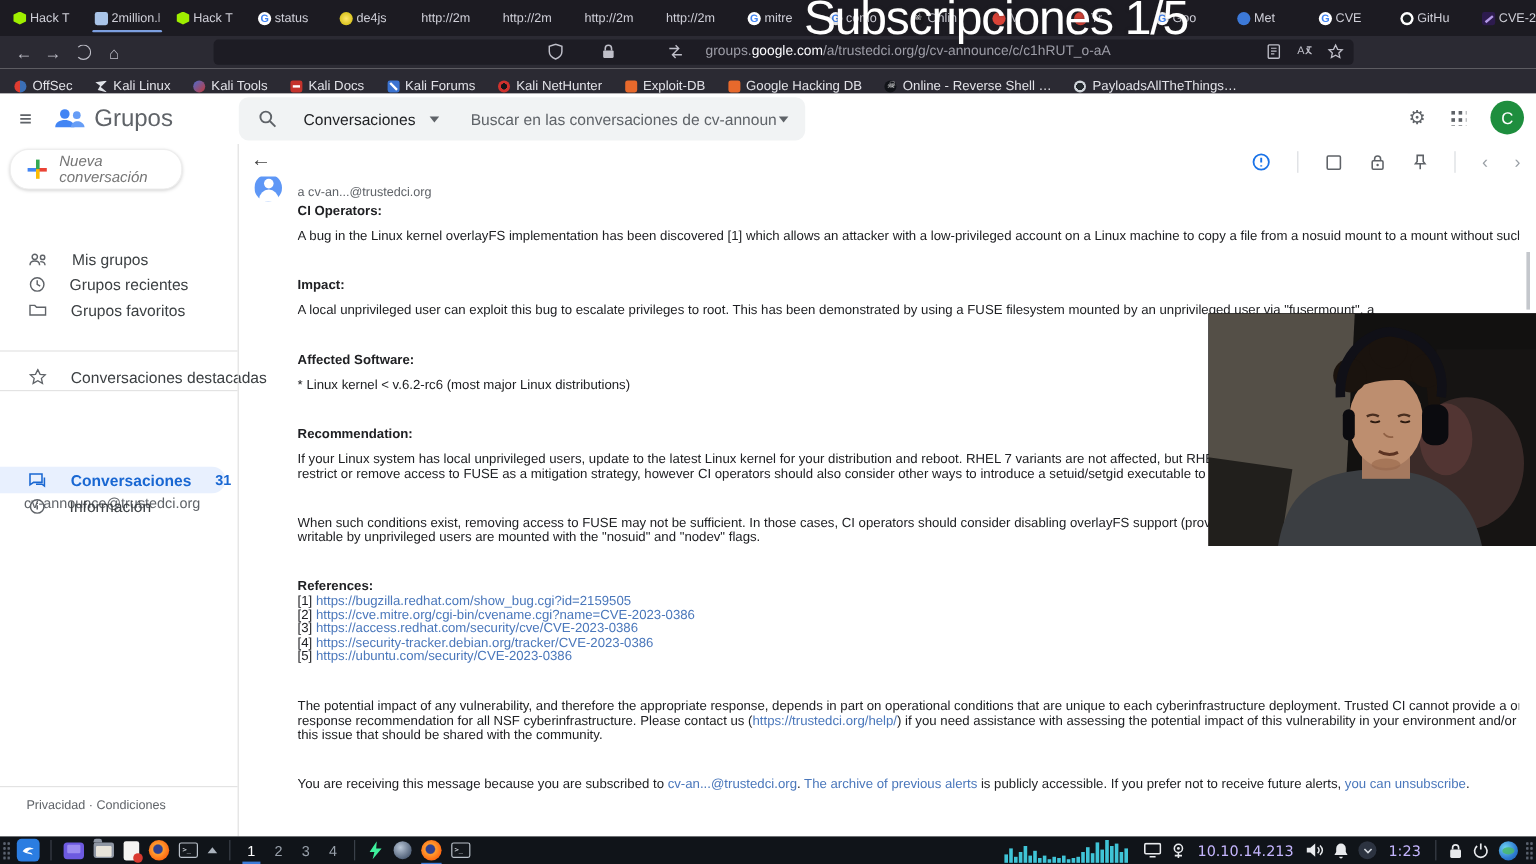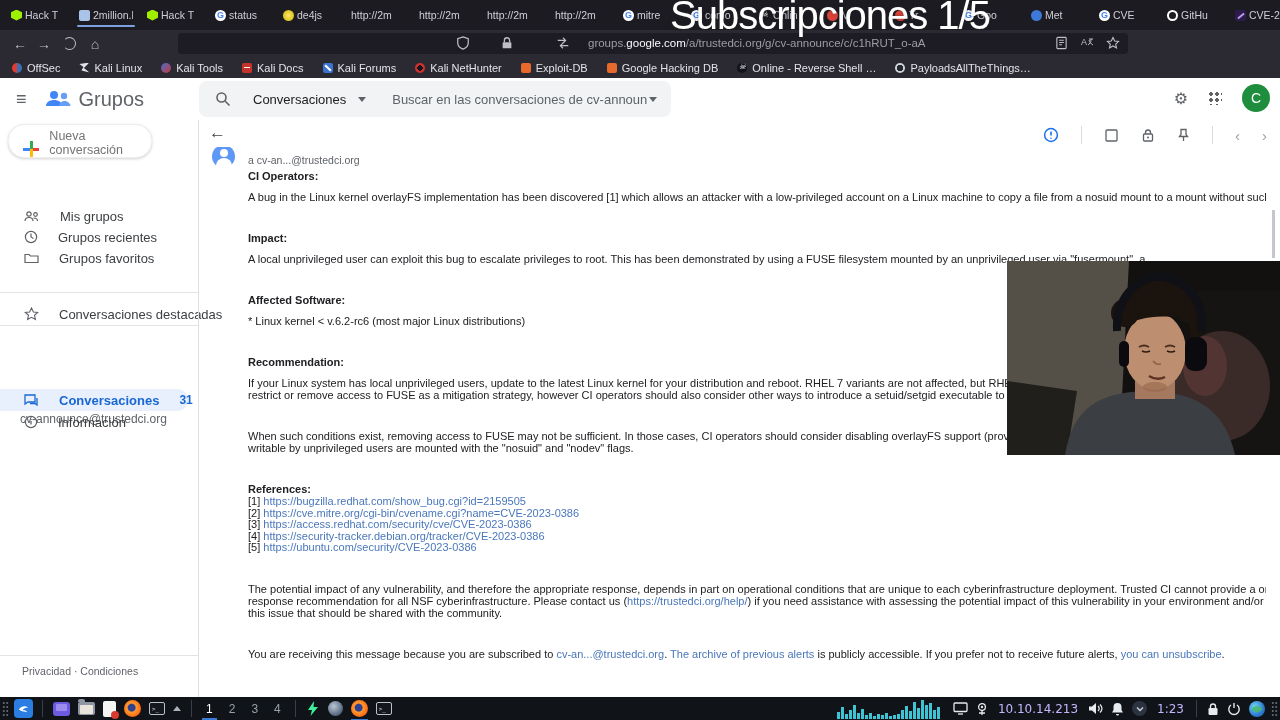--- a/index.html
+++ b/index.html
@@ -43,21 +43,21 @@
     border-left-color:transparent;margin:0 7px;}
   #urlpill{position:absolute;left:178px;top:3px;width:950px;height:21px;background:#1d1c24;border-radius:4px;}
   .uicon{position:absolute;top:3px;width:14px;height:14px;}
   .url-text{position:absolute;left:410px;top:4px;font-size:11.5px;color:#9d9da7;white-space:nowrap;}
   .url-text .domain{color:#fbfbfe;}
   .pill-right{position:absolute;right:8px;top:3px;display:flex;gap:12px;}
   #nav-right{position:absolute;right:8px;top:33px;display:flex;gap:16px;align-items:center;}
 
   
   #bookmarksbar{position:absolute;top:57px;left:0;width:1280px;height:21px;background:#2b2a33;
-    display:flex;align-items:center;gap:19px;padding-left:12px;box-sizing:border-box;}
+    display:flex;align-items:flex-end;gap:19px;padding-left:12px;box-sizing:border-box;}
   .bm{display:flex;align-items:center;gap:5px;flex:none;}
   .bm b{font-weight:400;font-size:11px;color:#e2e2e8;white-space:nowrap;}
   .bmi{width:10px;height:10px;border-radius:50%;flex:none;position:relative;}
   .bmi-offsec{background:linear-gradient(90deg,#e03c31 50%,#3b6fb6 50%);}
   .bmi-kali{background:#dfe2e8;border-radius:1px;clip-path:polygon(0 15%,100% 0,45% 55%,100% 100%,20% 80%,40% 45%);}
   .bmi-ktools{background:linear-gradient(135deg,#4d6bce,#c23a3a);}
   .bmi-kdocs{background:#c5332c;border-radius:2px;}
   .bmi-kdocs::after{content:"";position:absolute;left:2px;top:4px;width:6px;height:1.6px;background:#fff;}
   .bmi-kforums{background:#3b73d1;border-radius:2px;}
   .bmi-kforums::after{content:"";position:absolute;left:1px;top:4px;width:8px;height:2px;background:#fff;transform:rotate(45deg);}
@@ -82,21 +82,21 @@
   #gh-right{position:absolute;right:10px;top:6px;display:flex;align-items:center;gap:20px;}
   #apps-grid{width:14px;height:14px;
     background-image:radial-gradient(circle,#5f6368 1.6px,transparent 1.8px);
     background-size:6px 6px;background-position:0 0;}
   #gh-avatar{width:28px;height:28px;border-radius:50%;background:#1e8e3e;color:#fff;
     font-size:14px;text-align:center;line-height:28px;}
 
   
   #sidebar{position:absolute;top:42px;left:0;width:198px;height:577px;}
   #newconv{position:absolute;left:8px;top:4px;width:142px;height:32px;border-radius:16px;background:#fff;
-    border:1px solid #eee;box-shadow:0 1px 3px rgba(0,0,0,.18);display:flex;align-items:flex-end;gap:12px;}
+    border:1px solid #eee;box-shadow:0 1px 3px rgba(0,0,0,.18);display:flex;align-items:center;gap:12px;font-style:italic;}
   #newconv span{font-size:12.5px;color:#757575;}
   .gplus{margin-left:14px;width:16px;height:16px;position:relative;}
   .gplus i{position:absolute;display:block;}
   .gplus .h1{left:0;top:6.5px;width:8px;height:3px;background:#4285f4;}
   .gplus .h2{left:8px;top:6.5px;width:8px;height:3px;background:#ea4335;}
   .gplus .v1{left:6.5px;top:0;width:3px;height:8px;background:#34a853;}
   .gplus .v2{left:6.5px;top:8px;width:3px;height:8px;background:#fbbc05;}
   .snav{position:absolute;left:0;width:192px;height:22px;display:flex;align-items:center;gap:20px;}
   .snav .sicon{margin-left:24px;flex:none;display:flex;}
   .snav span{font-size:13px;color:#3c4043;white-space:nowrap;}

